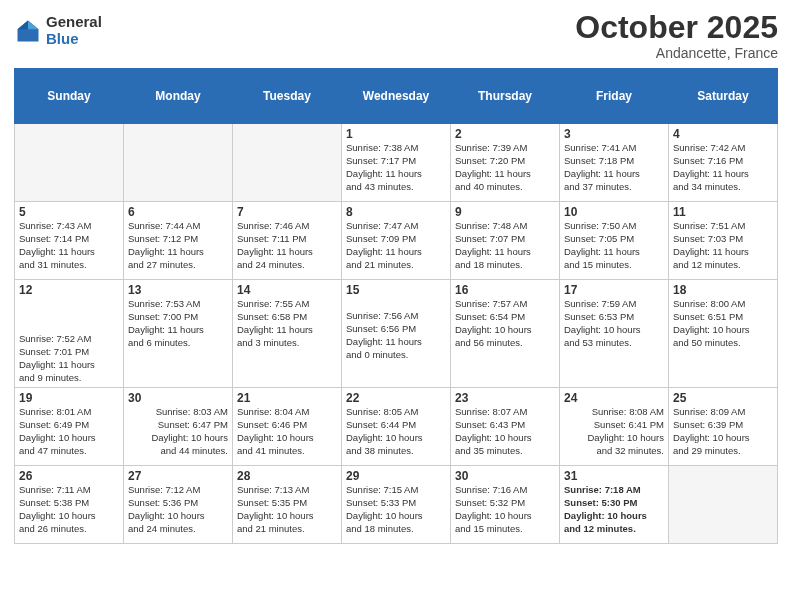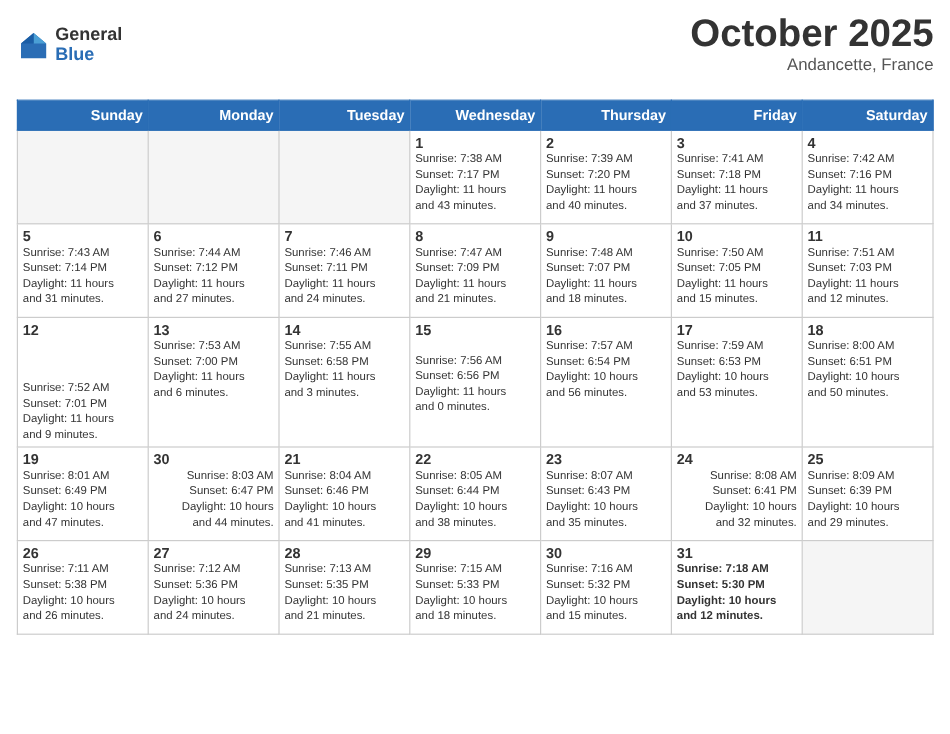--- a/index.html
+++ b/index.html
@@ -9,23 +9,23 @@
       width: 792px;
       height: 612px;
       overflow: hidden;
     }
     .container {
       width: 792px;
       padding: 10px 14px 8px 14px;
     }
     .header {
       display: flex;
-      align-items: center;
+      align-items: flex-start;
       justify-content: space-between;
-      margin-bottom: 22px;
+      margin-bottom: 7px;
     }
     .logo {
       display: flex;
       align-items: center;
       gap: 4px;
       margin-top: 4px;
     }
     .logo-text {
       display: flex;
       flex-direction: column;
@@ -61,22 +61,22 @@
     .calendar {
       width: 100%;
       border-collapse: collapse;
       border: 1px solid #bbb;
     }
     .calendar th {
       background: #2a6db5;
       color: #fff;
       font-size: 12px;
       font-weight: bold;
-      padding: 5px 4px;
-      text-align: right;
+      padding: 20px 4px;
+      text-align: center;
       border: 1px solid #2a6db5;
     }
     .calendar td {
       border: 1px solid #ccc;
       vertical-align: top;
       padding: 3px 4px;
       width: calc(100% / 7);
       height: 78px;
       background: #fff;
     }

